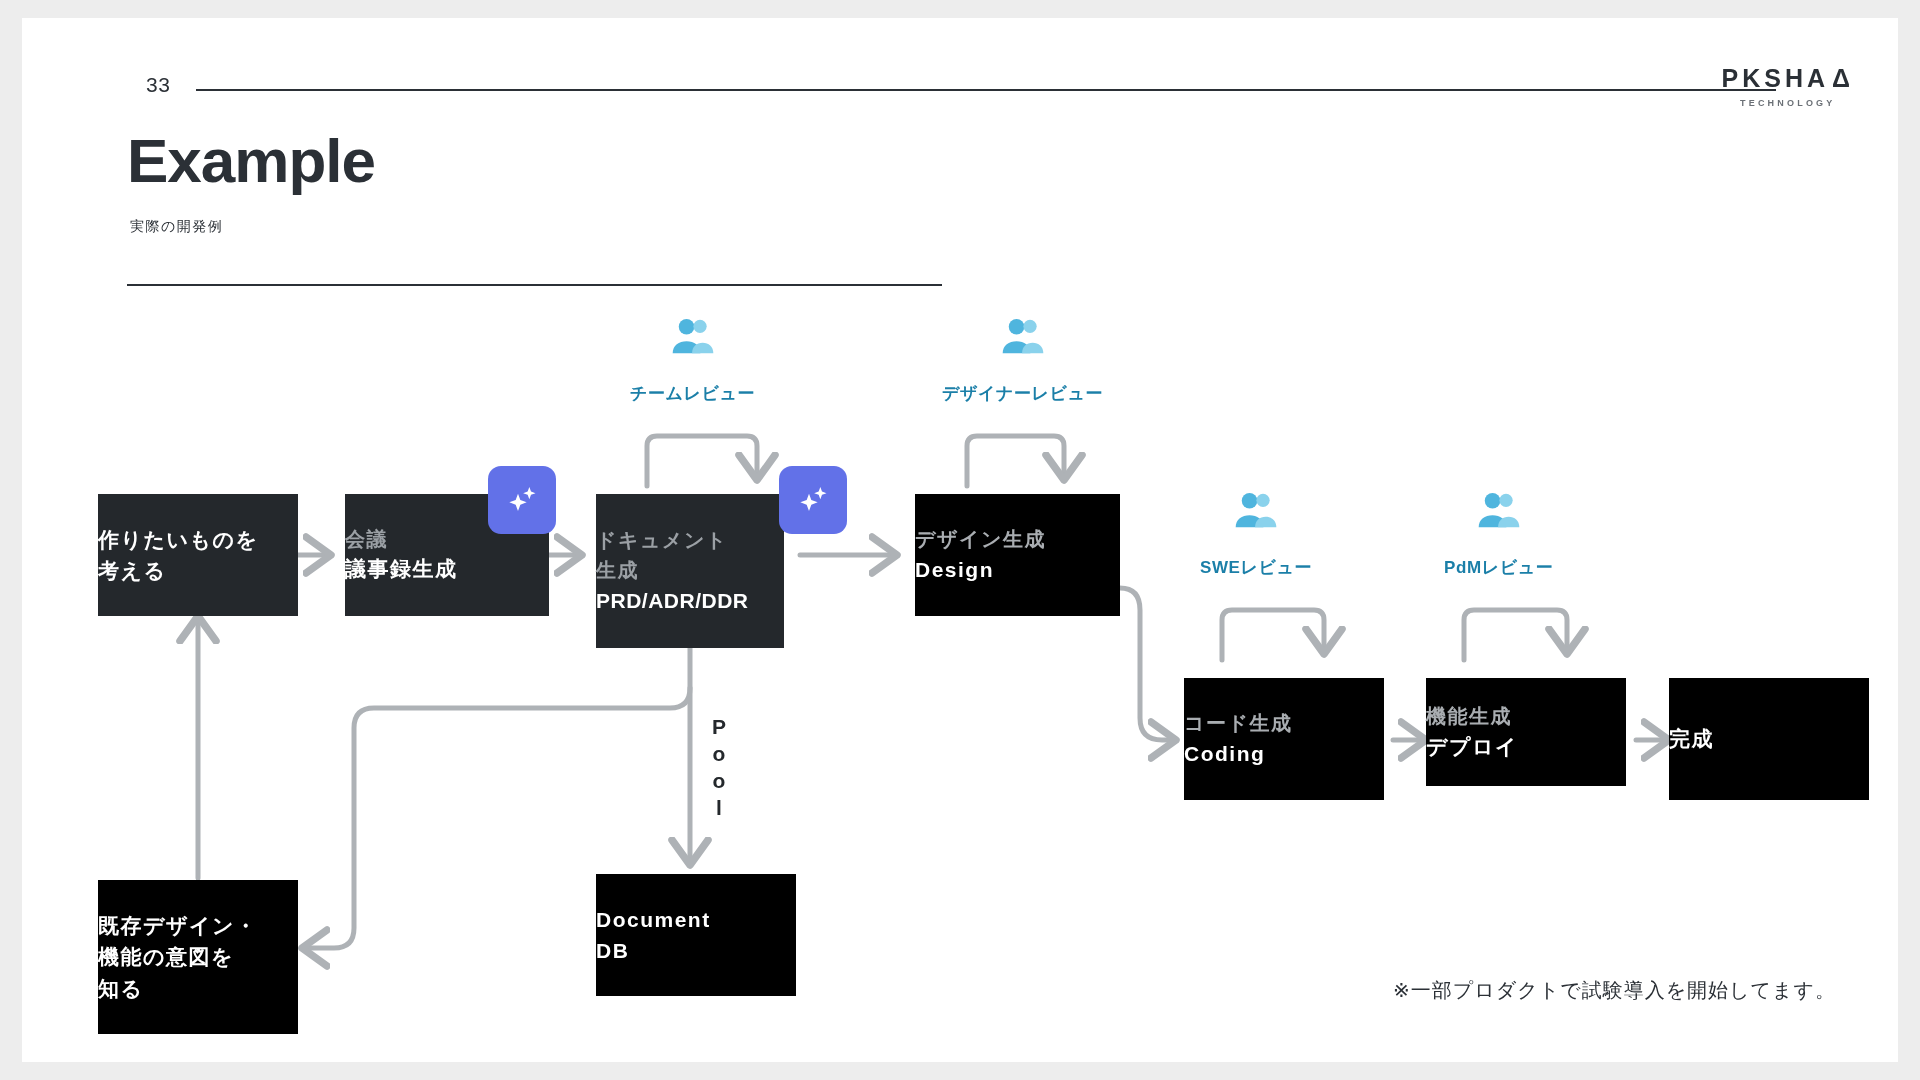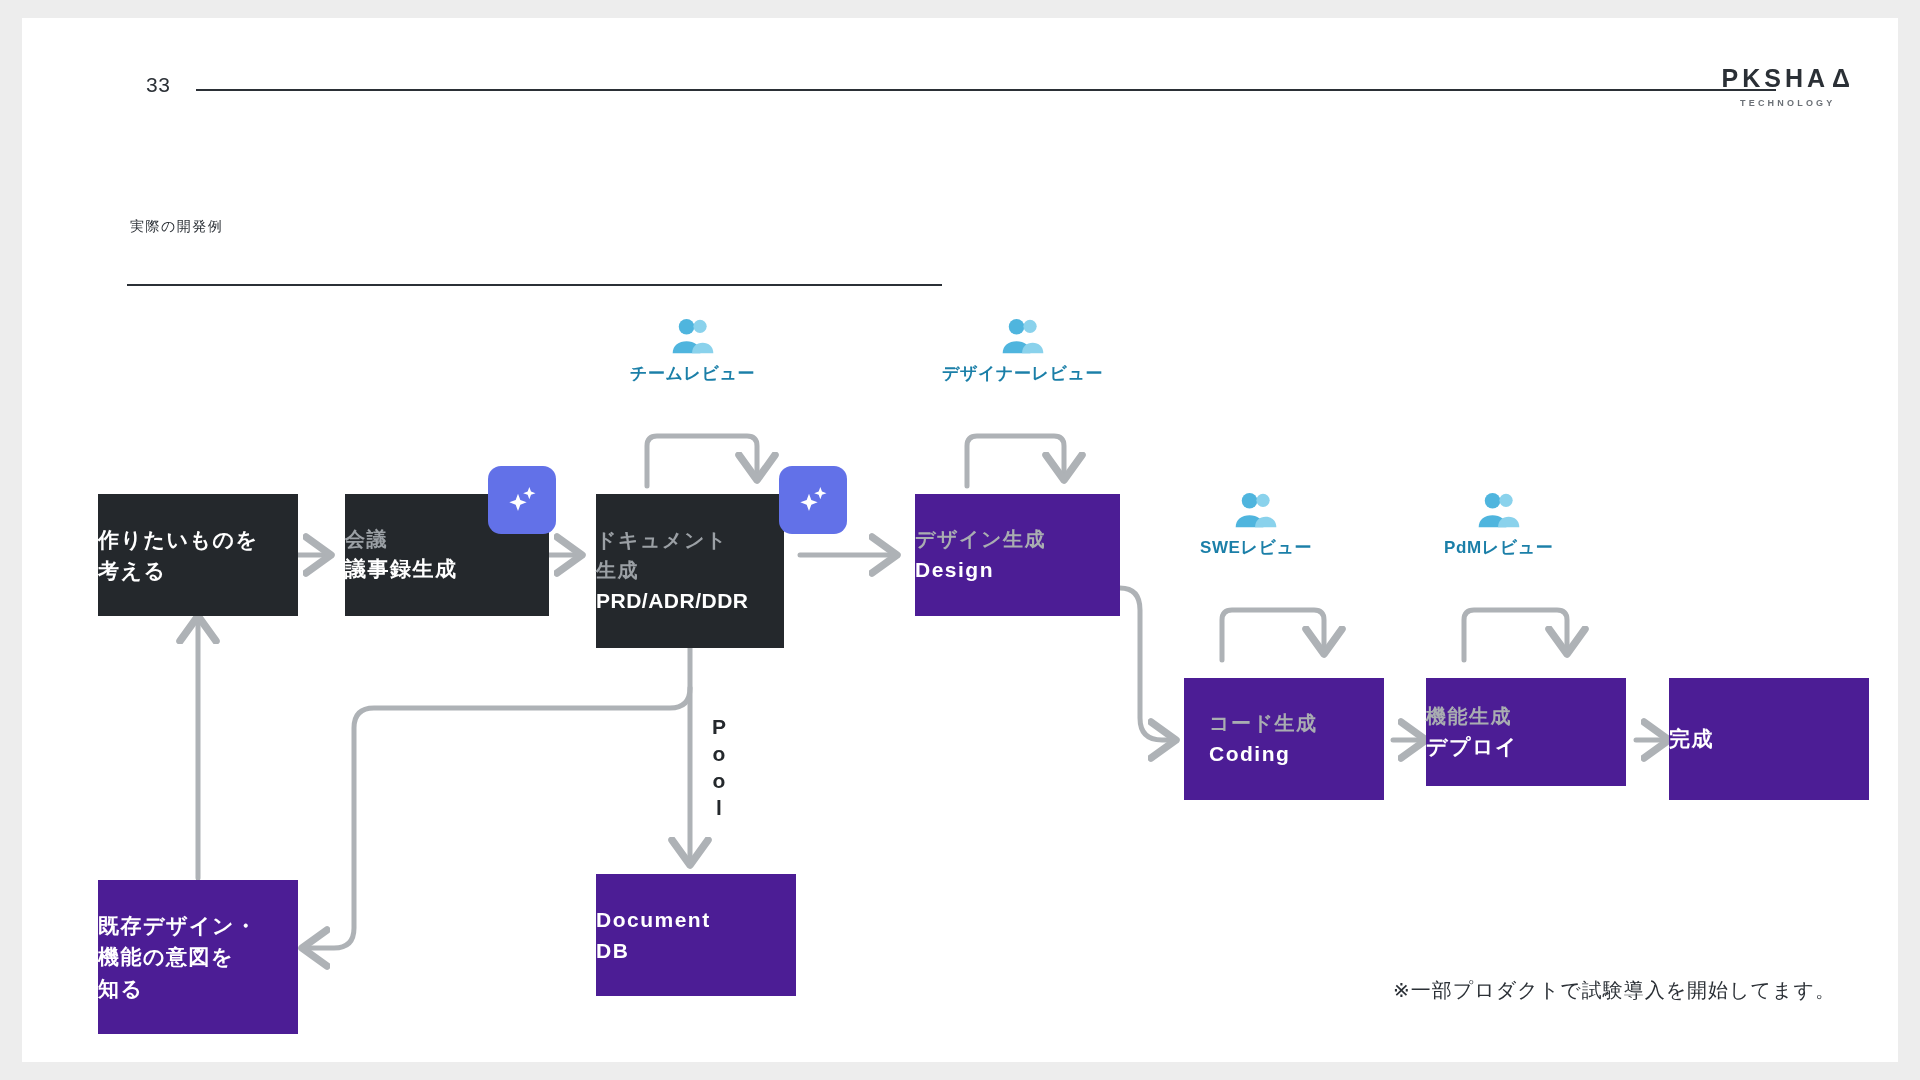--- a/index.html
+++ b/index.html
@@ -52,36 +52,36 @@
   
   .canvas{position:absolute;left:0;top:300px;width:1876px;height:760px;}
   svg.wires{position:absolute;left:0;top:0;width:1876px;height:760px;overflow:visible;}
   .node{
     position:absolute;box-sizing:border-box;
     display:flex;flex-direction:column;
     align-items:flex-start;justify-content:center;
     text-align:center;
   }
   .node.dark{background:#24282C;}
-  .node.light{background:#4c1d95;}
+  .node.light{background:#000000;}
   .l-sub{font-size:20px;font-weight:700;letter-spacing:1.5px;line-height:1.5;}
   .l-main{font-size:21px;font-weight:700;letter-spacing:1.5px;line-height:1.5;}
   .l-code{font-size:21px;font-weight:700;letter-spacing:.5px;line-height:1.5;}
   .dark .l-sub{color:#9BA0A5;}
   .dark .l-main{color:#FFFFFF;}
   .dark .l-code{color:#FFFFFF;}
   .light .l-sub{color:#A9ADB1;}
   .light .l-main{color:#FFFFFF;}
   
   .spark{
     position:absolute;width:68px;height:68px;border-radius:13px;
     background:#6271E8;display:flex;align-items:center;justify-content:center;
   }
   
-  .review{position:absolute;display:flex;flex-direction:column;align-items:center;}
+  .review{position:absolute;display:flex;flex-direction:column;align-items:center;gap:20px;}
   .review-label{
     margin-top:6px;font-size:17px;font-weight:700;
     color:#1B7FA8;letter-spacing:.6px;white-space:nowrap;
   }
   
   .pool{
     position:absolute;
     font-size:21px;font-weight:700;color:#24282C;
     line-height:1.28;text-align:center;width:22px;
   }
@@ -100,20 +100,21 @@
     <div class="hdr-rule"></div>
     <div class="logo">
       <div class="logo-main">
         <span>PKSHA</span>
         <span class="logo-tri">Δ</span>
       </div>
       <div class="logo-sub">TECHNOLOGY</div>
     </div>
   </div>
 
+  <div class="title">Example</div>
   <div class="subtitle">実際の開発例</div>
   <div class="title-rule"></div>
 
   <div class="canvas">
 
     <svg class="wires" viewBox="0 0 1876 760" preserveAspectRatio="none">
       <defs>
         <marker id="ah" markerWidth="9" markerHeight="9" refX="5.2" refY="4.5" orient="auto" markerUnits="strokeWidth">
           <path d="M0.6,0.9 L5.6,4.5 L0.6,8.1" fill="none" stroke="#AEB2B6" stroke-width="1.5" stroke-linecap="round" stroke-linejoin="round"></path>
         </marker>
@@ -202,21 +203,21 @@
       <div class="l-sub">ドキュメント</div>
       <div class="l-sub">生成</div>
       <div class="l-code">PRD/ADR/DDR</div>
     </div>
 
     <div class="node light" style="left:893px;top:176px;width:205px;height:122px;">
       <div class="l-sub">デザイン生成</div>
       <div class="l-main">Design</div>
     </div>
 
-    <div class="node light" style="left:1162px;top:360px;width:200px;height:122px;padding-left:25px;">
+    <div class="node light" style="left:1162px;top:360px;width:200px;height:122px;">
       <div class="l-sub">コード生成</div>
       <div class="l-main">Coding</div>
     </div>
 
     <div class="node light" style="left:1404px;top:360px;width:200px;height:108px;">
       <div class="l-sub">機能生成</div>
       <div class="l-main">デプロイ</div>
     </div>
 
     <div class="node light" style="left:1647px;top:360px;width:200px;height:122px;">

